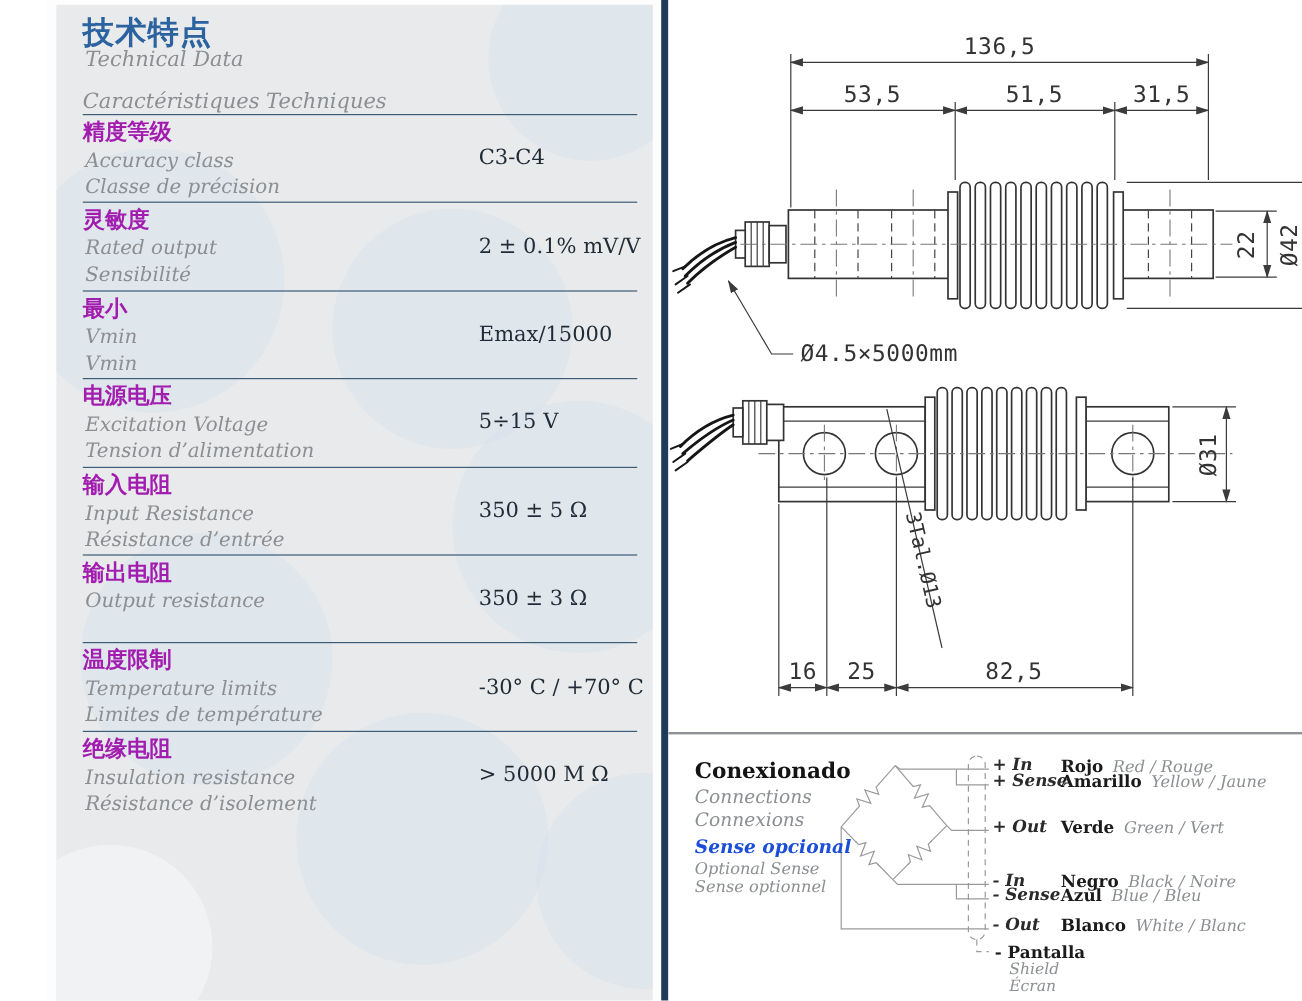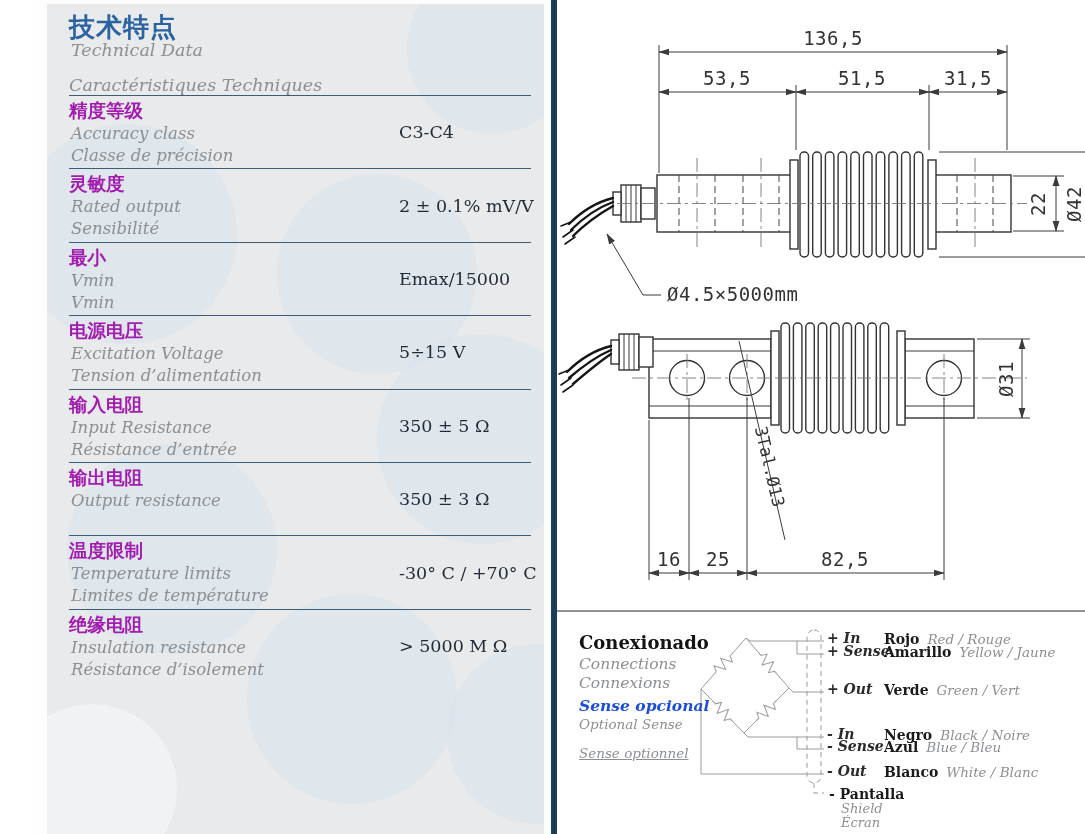--- a/index.html
+++ b/index.html
@@ -47,21 +47,21 @@
   svg .wrd{stroke:#9a9a9a;stroke-width:1;fill:none;stroke-dasharray:5 4;}
 
   
   .conn{position:absolute;left:0;top:612px;width:567px;height:222px;}
   .conn .abs{position:absolute;white-space:nowrap;}
   .ct-es{top:20px;left:22px;font:700 18px "DejaVu Serif","Liberation Serif",serif;color:#141414;}
   .ct-en{top:43px;left:22px;font:italic 15.5px "DejaVu Serif","Liberation Serif",serif;color:#8c8f92;}
   .ct-fr{top:62px;left:22px;font:italic 15.5px "DejaVu Serif","Liberation Serif",serif;color:#8c8f92;}
   .cs-es{top:84px;left:22px;font:italic 700 15.5px "DejaVu Serif","Liberation Serif",serif;color:#1d4ed8;}
   .cs-en{top:104px;left:22px;font:italic 13.5px "DejaVu Serif","Liberation Serif",serif;color:#8c8f92;}
-  .cs-fr{top:133px;left:22px;font:italic 13.5px "DejaVu Serif","Liberation Serif",serif;color:#8c8f92;text-decoration:underline;}
+  .cs-fr{top:119px;left:22px;font:italic 13.5px "DejaVu Serif","Liberation Serif",serif;color:#8c8f92;}
 
   .pin{position:absolute;left:0;height:16px;width:567px;}
   .pin .sig{position:absolute;left:270px;font:italic 600 14px "DejaVu Serif","Liberation Serif",serif;color:#2a2a2a;white-space:nowrap;}
   .pin .cgroup{position:absolute;left:327px;white-space:nowrap;}
   .pin .cname{font:700 14px "DejaVu Serif","Liberation Serif",serif;color:#1b1b1b;}
   .pin .ctr{font:italic 13.5px "DejaVu Serif","Liberation Serif",serif;color:#8c8f92;margin-left:8px;}
   .pantalla{position:absolute;left:272px;top:174px;}
   .pantalla .p0{font:700 14px "DejaVu Serif","Liberation Serif",serif;color:#1b1b1b;white-space:nowrap;}
   .pantalla .p1,.pantalla .p2{font:italic 13px "DejaVu Serif","Liberation Serif",serif;color:#8c8f92;
        padding-left:12px;line-height:14px;white-space:nowrap;}

